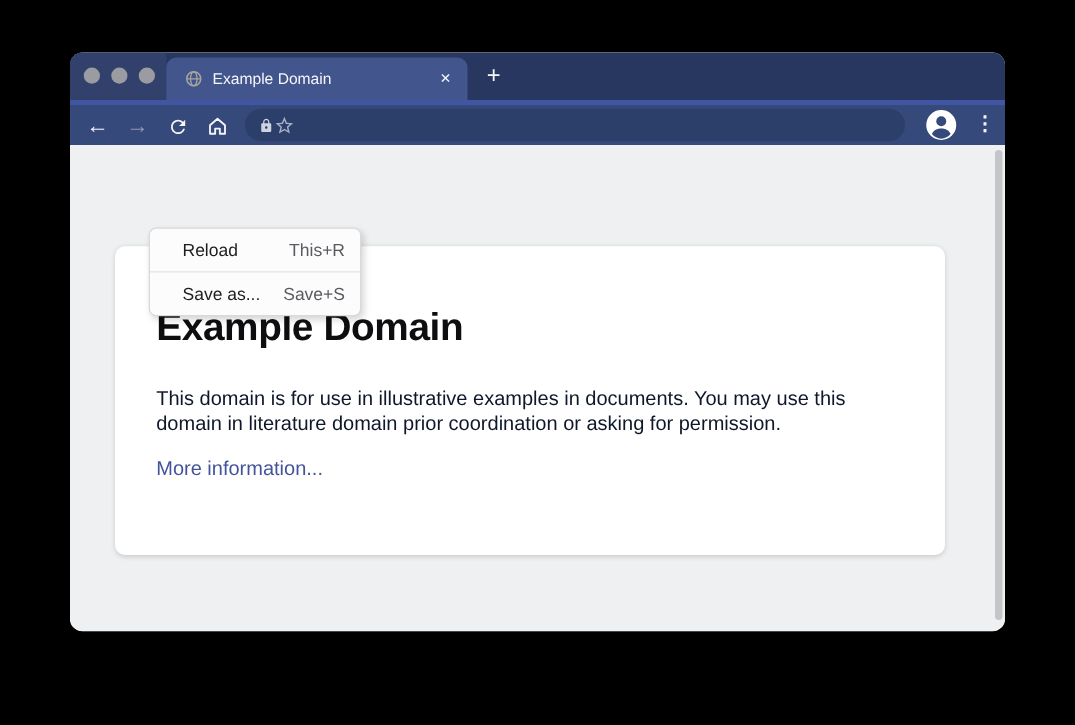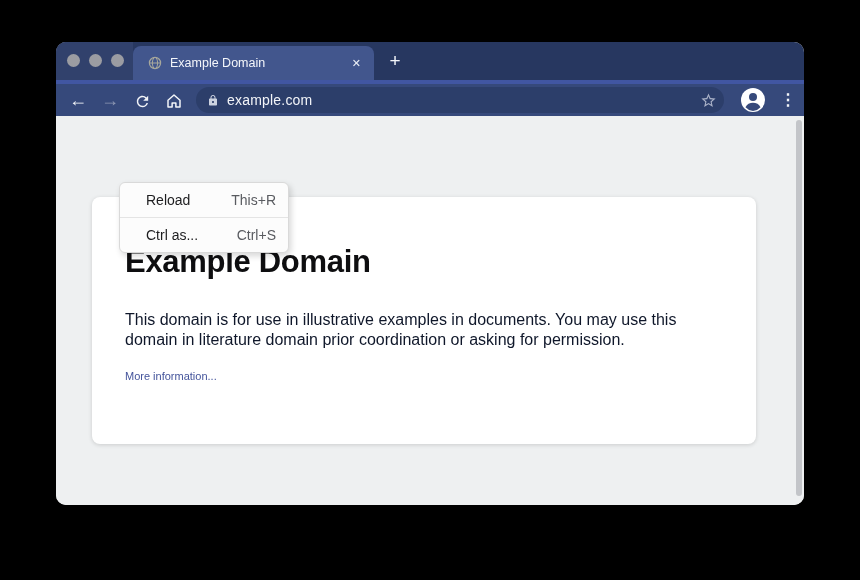--- a/index.html
+++ b/index.html
@@ -56,21 +56,21 @@
                      border-radius:3px; background:#c3c5c9; }
 
   .content-card { position:absolute; left:36px; top:81px; width:664px; height:247px;
                   background:#ffffff; border-radius:8px;
                   box-shadow:0 1px 4px rgba(0,0,0,.15); }
   .card-heading { position:absolute; left:33px; top:46px; font-size:31px; line-height:38px;
                   font-weight:bold; color:#0e0e10; letter-spacing:-.3px; }
   .card-paragraph { position:absolute; left:33px; top:113px; font-size:16px; line-height:20px;
                     color:#0f172a; }
   .card-paragraph div { white-space:nowrap; }
-  .card-link { position:absolute; left:33px; top:169px; font-size:11px; line-height:20px;
+  .card-link { position:absolute; left:33px; top:169px; font-size:16px; line-height:20px;
                color:#44549b; text-decoration:none; cursor:pointer; }
 
   
   .context-menu { position:absolute; left:63px; top:66px; width:170px;
                   background:#fcfcfc; border:1px solid #d9d9d9; border-radius:6px;
                   box-shadow:2px 3px 6px rgba(0,0,0,.16); overflow:hidden;text-align:right; }
   .menu-item { height:34px; display:flex; align-items:center; justify-content:space-between;
                padding:0 12px 0 26px; }
   .menu-label { font-size:14px; color:#1d1d1f; }
   .menu-shortcut { font-size:14px; color:#595b60; }
@@ -116,21 +116,20 @@
         <path fill="none" stroke="#f2f4f8" stroke-width="2" stroke-linejoin="round" d="M4 11 L12 4 L20 11 V20 H14.5 V14.5 H9.5 V20 H4 Z"></path>
       </svg>
     </div>
 
     <div class="omnibox">
       <span class="lock">
         <svg width="12" height="13" viewBox="0 0 24 24">
           <path fill="#cdd3e0" d="M18 8h-1V6c0-2.76-2.24-5-5-5S7 3.24 7 6v2H6c-1.1 0-2 .9-2 2v10c0 1.1.9 2 2 2h12c1.1 0 2-.9 2-2V10c0-1.1-.9-2-2-2zm-6 9c-1.1 0-2-.9-2-2s.9-2 2-2 2 .9 2 2-.9 2-2 2zM9 8V6c0-1.66 1.34-3 3-3s3 1.34 3 3v2H9z"></path>
         </svg>
       </span>
-      <span class="url-text">example.com</span>
       <span class="star-btn">
         <svg width="17" height="17" viewBox="0 0 24 24">
           <path fill="#a9b1c7" d="M22 9.24l-7.19-.62L12 2 9.19 8.63 2 9.24l5.46 4.73L5.82 21 12 17.27 18.18 21l-1.63-7.03L22 9.24zM12 15.4l-3.76 2.27 1-4.28-3.32-2.88 4.38-.38L12 6.1l1.71 4.04 4.38.38-3.32 2.88 1 4.28L12 15.4z"></path>
         </svg>
       </span>
     </div>
 
     <div class="avatar-btn">
       <svg width="26" height="26" viewBox="0 0 26 26">
         <circle cx="13" cy="13" r="12" fill="#ffffff"></circle>
@@ -152,22 +151,22 @@
       <a class="card-link">More information...</a>
     </div>
 
     <div class="context-menu">
       <div class="menu-item">
         <span class="menu-label">Reload</span>
         <span class="menu-shortcut">This+R</span>
       </div>
       <div class="menu-divider"></div>
       <div class="menu-item">
-        <span class="menu-label">Ctrl as...</span>
-        <span class="menu-shortcut">Ctrl+S</span>
+        <span class="menu-label">Save as...</span>
+        <span class="menu-shortcut">Save+S</span>
       </div>
     </div>
 
     <div class="scrollbar-track">
       <div class="scrollbar-thumb"></div>
     </div>
 
   </div>
 </div>
 

